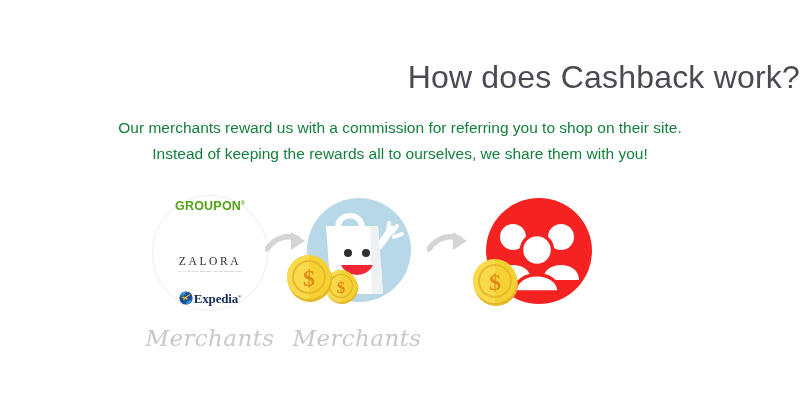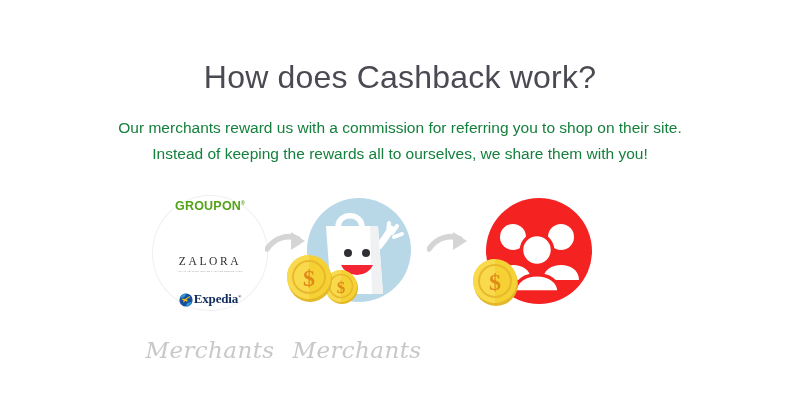--- a/index.html
+++ b/index.html
@@ -13,21 +13,21 @@
     font-family: "Liberation Sans", sans-serif;
     overflow: hidden;
     position: relative;
   }
 
   #page-title {
     position: absolute;
     top: 38px;
     left: 0;
     width: 800px;
-    text-align: center;
+    text-align: right;
     font-size: 32px;
     font-weight: 400;
     color: #4a4a52;
     letter-spacing: 0.2px;
   }
 
   #intro-paragraph {
     position: absolute;
     top: 99px;
     left: 100px;
@@ -107,21 +107,21 @@
     display: block;
     margin-top: 2px;
     font-size: 2.2px;
     color: #9a9a9a;
     letter-spacing: 0.35px;
     transform: scaleY(1.1);
   }
 
   .logo-expedia {
     display: flex;
-    align-items: flex-end;
+    align-items: flex-start;
     gap: 1px;
   }
   .logo-expedia-text {
     font-size: 13px;
     font-weight: bold;
     color: #102c5c;
     font-family: "Liberation Serif", serif;
     letter-spacing: -0.2px;
   }
   .logo-expedia-text::after {
@@ -157,21 +157,21 @@
   .arrow {
     position: absolute;
     top: 34px;
     width: 46px;
     height: 30px;
   }
   .arrow-1 { left: 265px; }
   .arrow-2 { left: 427px; }
 
   .step-label {
-    margin-top: 27px;
+    margin-top: 15px;
     font-size: 23px;
     color: #c8c8c8;
     font-family: "DejaVu Serif", serif;
     font-style: italic;
     font-weight: 400;
     letter-spacing: 0.4px;
   }
 </style>
 </head>
 <body>

